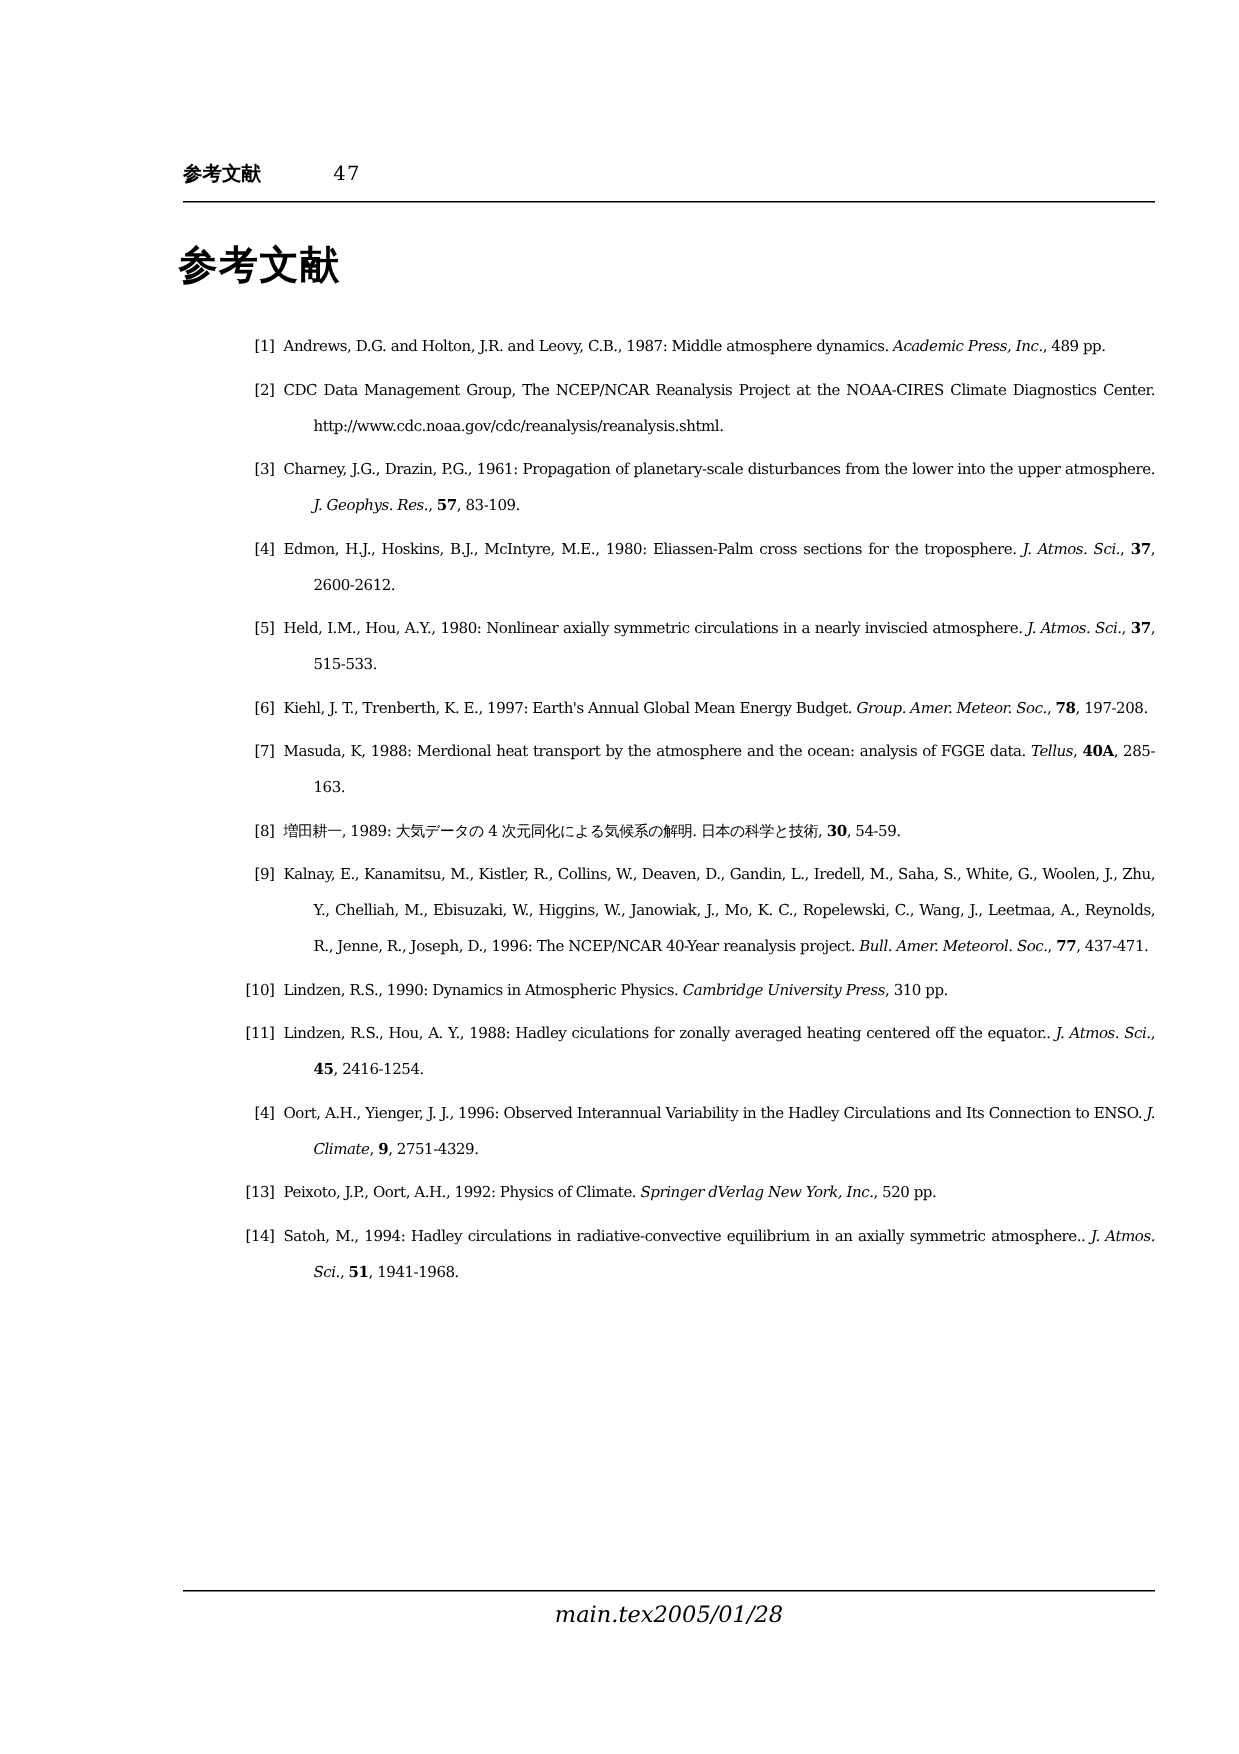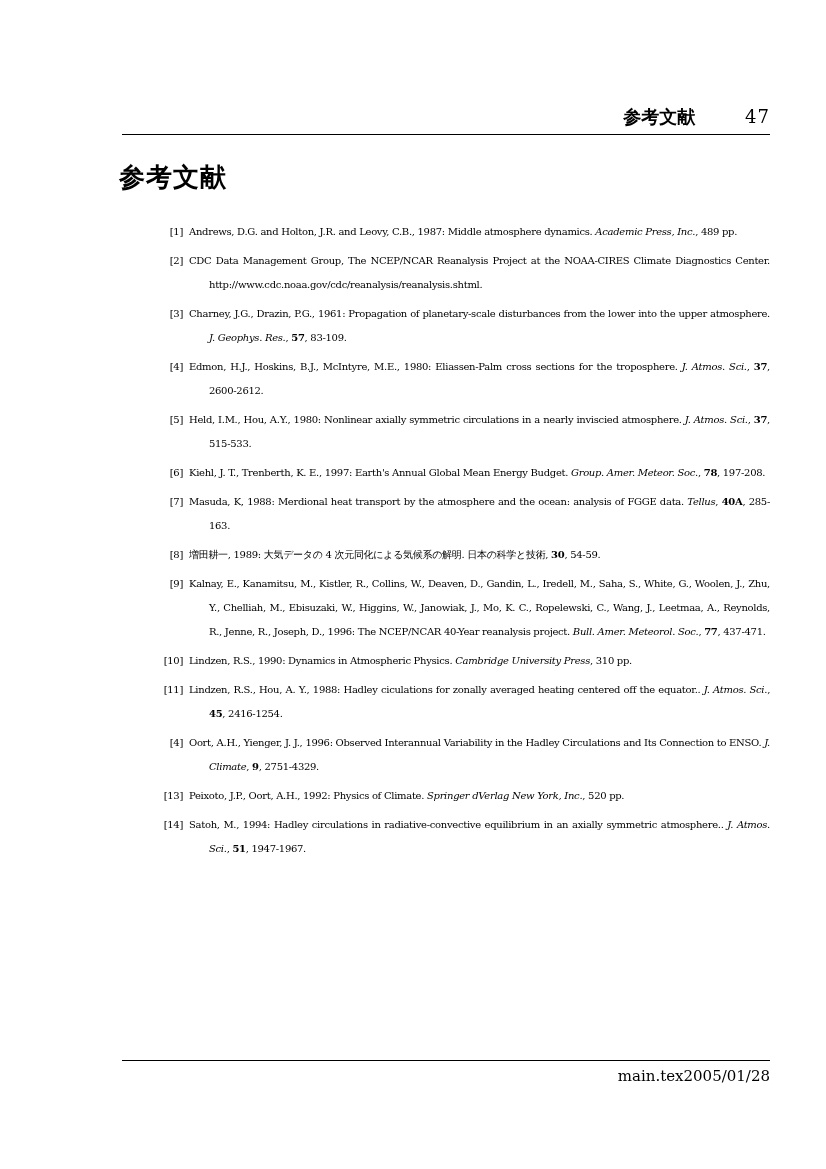--- a/index.html
+++ b/index.html
@@ -9,22 +9,22 @@
     font-family: "DejaVu Serif", "Liberation Serif", serif;
     position: relative; overflow: hidden;
   }
   .page { position: absolute; inset: 0; background: #ffffff; }
 
   
   .page-header {
     position: absolute; left: 122px; right: 56px; top: 106px;
     padding-bottom: 7px;
     border-bottom: 1.5px solid #000;
-    text-align: right;
-    font-size: 18px; line-height: 21px;
+    text-align: left;
+    font-size: 13px; line-height: 21px;
     white-space: nowrap;
   }
   .hdr-section {
     font-family: "DejaVu Sans", "Liberation Sans", sans-serif;
     font-weight: bold;
   }
   .hdr-page { margin-left: 44px; letter-spacing: 1px; }
 
   
   .page-title {
@@ -52,22 +52,22 @@
   }
   .seg-n { font-style: normal; }
   .seg-i { font-style: italic; }
   .seg-b { font-weight: bold; }
 
   
   .page-footer {
     position: absolute; left: 122px; right: 56px; top: 1060px;
     border-top: 1.5px solid #000;
     padding-top: 6px;
-    display: flex; justify-content: flex-end;
-    font-size: 15px; line-height: 19px;
+    display: flex; justify-content: center;
+    font-size: 15px; line-height: 19px; font-style: italic;
   }
 </style>
 </head>
 <body>
 
 <div class="page">
 
   <header class="page-header">
     <span class="hdr-section">参考文献</span>
     <span class="hdr-page">47</span>
@@ -82,21 +82,21 @@
       <div class="ref"><span class="ref-label">[4]</span><span class="seg-n">Edmon, H.J., Hoskins, B.J., McIntyre, M.E., 1980: Eliassen-Palm cross sections for the troposphere. </span><span class="seg-i">J. Atmos. Sci.</span><span class="seg-n">, </span><span class="seg-b">37</span><span class="seg-n">, 2600-2612.</span></div>
       <div class="ref"><span class="ref-label">[5]</span><span class="seg-n">Held, I.M., Hou, A.Y., 1980: Nonlinear axially symmetric circulations in a nearly inviscied atmosphere. </span><span class="seg-i">J. Atmos. Sci.</span><span class="seg-n">, </span><span class="seg-b">37</span><span class="seg-n">, 515-533.</span></div>
       <div class="ref"><span class="ref-label">[6]</span><span class="seg-n">Kiehl, J. T., Trenberth, K. E., 1997: Earth's Annual Global Mean Energy Budget. </span><span class="seg-i">Group. Amer. Meteor. Soc.</span><span class="seg-n">, </span><span class="seg-b">78</span><span class="seg-n">, 197-208.</span></div>
       <div class="ref"><span class="ref-label">[7]</span><span class="seg-n">Masuda, K, 1988: Merdional heat transport by the atmosphere and the ocean: analysis of FGGE data. </span><span class="seg-i">Tellus</span><span class="seg-n">, </span><span class="seg-b">40A</span><span class="seg-n">, 285-163.</span></div>
       <div class="ref"><span class="ref-label">[8]</span><span class="seg-n">増田耕一, 1989: 大気データの 4 次元同化による気候系の解明. 日本の科学と技術, </span><span class="seg-b">30</span><span class="seg-n">, 54-59.</span></div>
       <div class="ref"><span class="ref-label">[9]</span><span class="seg-n">Kalnay, E., Kanamitsu, M., Kistler, R., Collins, W., Deaven, D., Gandin, L., Iredell, M., Saha, S., White, G., Woolen, J., Zhu, Y., Chelliah, M., Ebisuzaki, W., Higgins, W., Janowiak, J., Mo, K. C., Ropelewski, C., Wang, J., Leetmaa, A., Reynolds, R., Jenne, R., Joseph, D., 1996: The NCEP/NCAR 40-Year reanalysis project. </span><span class="seg-i">Bull. Amer. Meteorol. Soc.</span><span class="seg-n">, </span><span class="seg-b">77</span><span class="seg-n">, 437-471.</span></div>
       <div class="ref"><span class="ref-label">[10]</span><span class="seg-n">Lindzen, R.S., 1990: Dynamics in Atmospheric Physics. </span><span class="seg-i">Cambridge University Press</span><span class="seg-n">, 310 pp.</span></div>
       <div class="ref"><span class="ref-label">[11]</span><span class="seg-n">Lindzen, R.S., Hou, A. Y., 1988: Hadley ciculations for zonally averaged heating centered off the equator.. </span><span class="seg-i">J. Atmos. Sci.</span><span class="seg-n">, </span><span class="seg-b">45</span><span class="seg-n">, 2416-1254.</span></div>
       <div class="ref"><span class="ref-label">[4]</span><span class="seg-n">Oort, A.H., Yienger, J. J., 1996: Observed Interannual Variability in the Hadley Circulations and Its Connection to ENSO. </span><span class="seg-i">J. Climate</span><span class="seg-n">, </span><span class="seg-b">9</span><span class="seg-n">, 2751-4329.</span></div>
       <div class="ref"><span class="ref-label">[13]</span><span class="seg-n">Peixoto, J.P., Oort, A.H., 1992: Physics of Climate. </span><span class="seg-i">Springer dVerlag New York, Inc.</span><span class="seg-n">, 520 pp.</span></div>
-      <div class="ref"><span class="ref-label">[14]</span><span class="seg-n">Satoh, M., 1994: Hadley circulations in radiative-convective equilibrium in an axially symmetric atmosphere.. </span><span class="seg-i">J. Atmos. Sci.</span><span class="seg-n">, </span><span class="seg-b">51</span><span class="seg-n">, 1947-1967.</span></div>
+      <div class="ref"><span class="ref-label">[14]</span><span class="seg-n">Satoh, M., 1994: Hadley circulations in radiative-convective equilibrium in an axially symmetric atmosphere.. </span><span class="seg-i">J. Atmos. Sci.</span><span class="seg-n">, </span><span class="seg-b">51</span><span class="seg-n">, 1941-1968.</span></div>
     </main>
 
   <footer class="page-footer">
     <span>main.tex</span>
     <span>2005/01/28</span>
   </footer>
 
 </div>
 
 </body></html>

